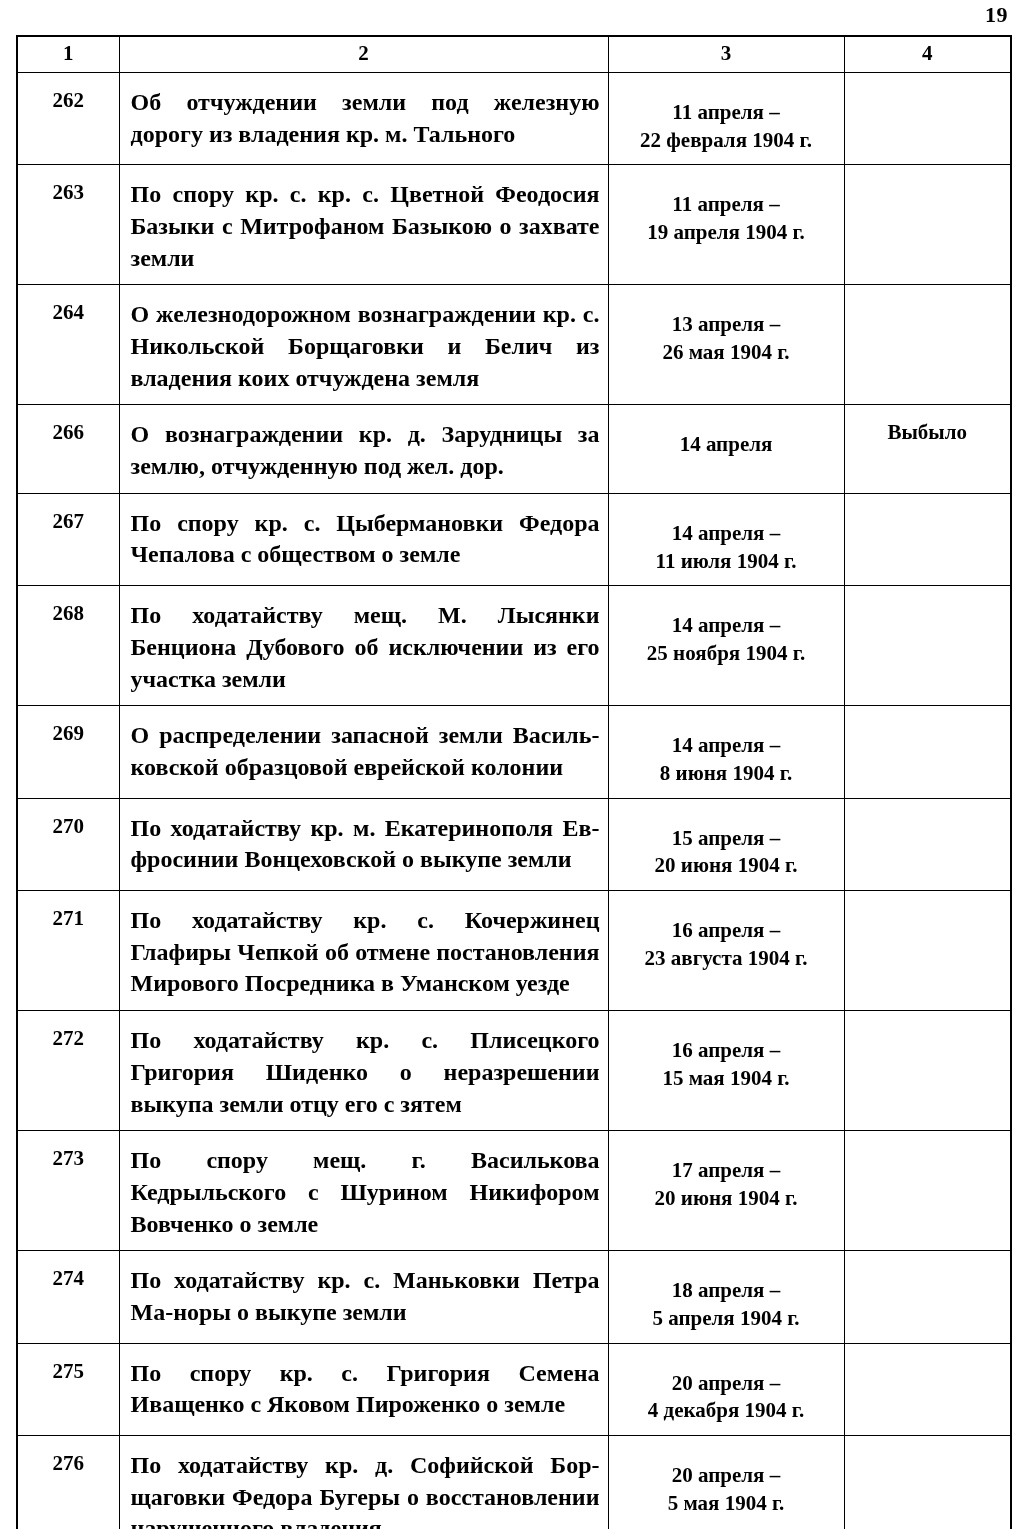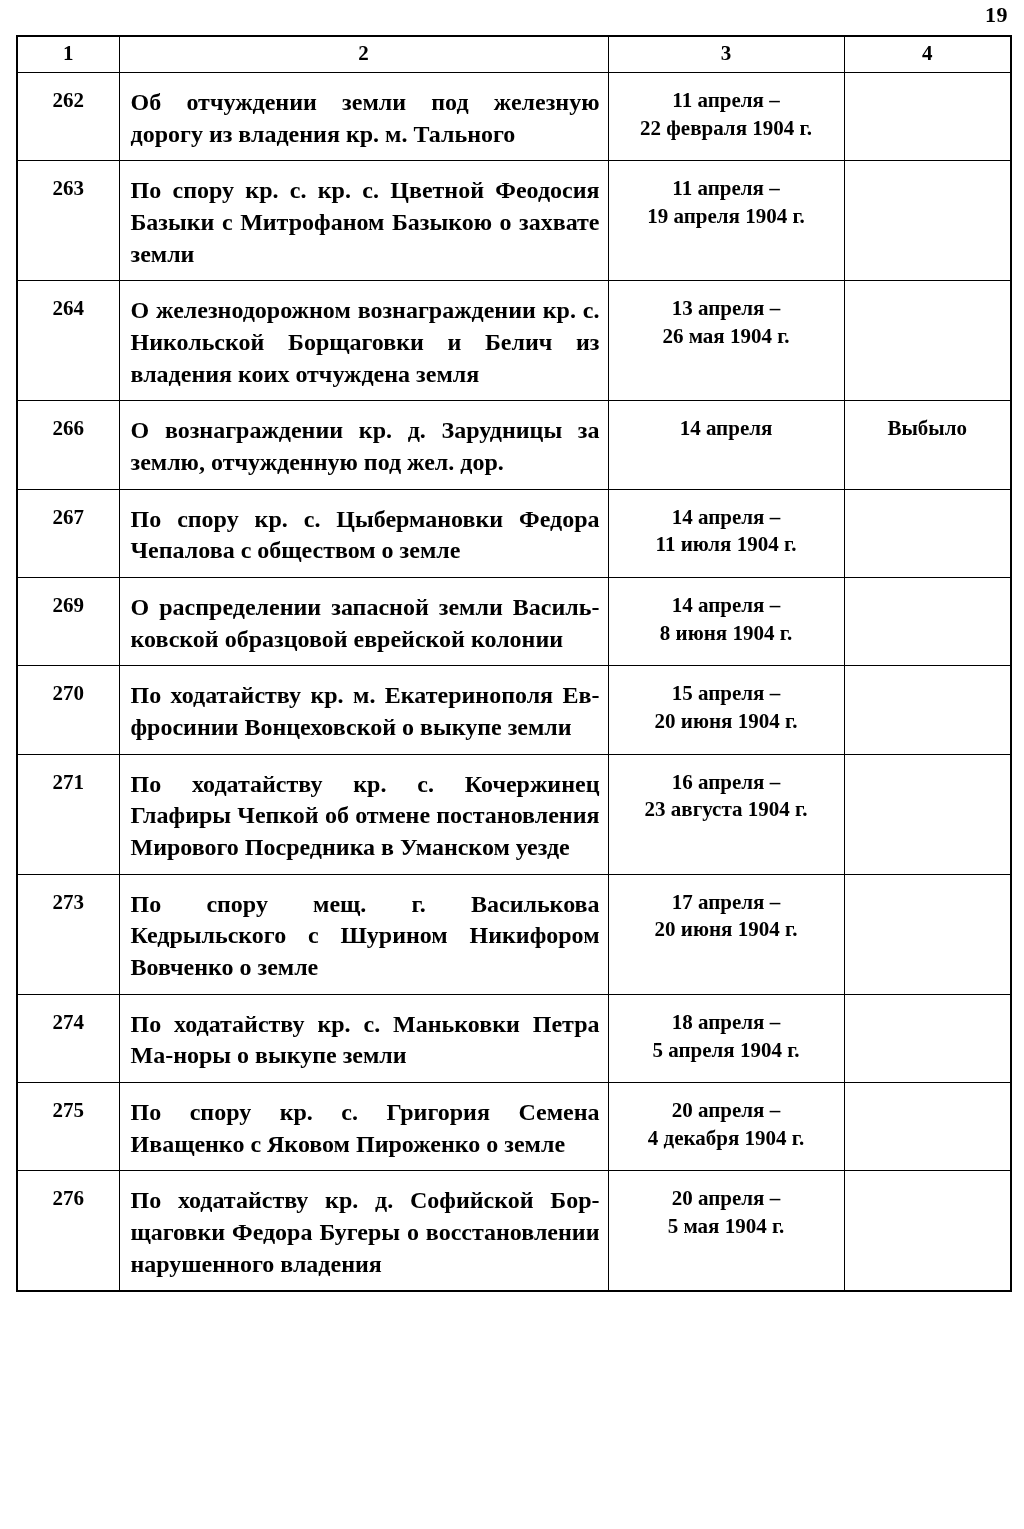--- a/index.html
+++ b/index.html
@@ -97,21 +97,21 @@
     text-align-last: left;
     padding: 14px 8px 10px 11px;
     line-height: 1.32;
     hyphens: manual;
   }
 
   tbody tr td.dates {
     text-align: center;
     font-size: 21px;
     font-weight: 700;
-    padding-top: 14px;
+    padding-top: 26px;
     padding-bottom: 10px;
     line-height: 1.32;
     white-space: pre-line;
   }
 
   tbody tr td.status {
     text-align: center;
     font-size: 21px;
     font-weight: 700;
     padding-top: 14px;
@@ -187,20 +187,27 @@
             <td class="status">Выбыло</td>
           </tr>
           <tr>
             <td class="num">267</td>
             <td class="subject">По спору  кр. с.  Цыбермановки Федора Чепалова  с обществом о земле</td>
             <td class="dates">14 апреля –
 11 июля 1904 г.</td>
             <td class="status"></td>
           </tr>
           <tr>
+            <td class="num">268</td>
+            <td class="subject">По ходатайству мещ. М. Лысянки Бенциона Дубового об исключении из его участка земли</td>
+            <td class="dates">14 апреля –
+25 ноября 1904 г.</td>
+            <td class="status"></td>
+          </tr>
+          <tr>
             <td class="num">269</td>
             <td class="subject">О распределении запасной земли Василь-ковской образцовой еврейской колонии</td>
             <td class="dates">14 апреля –
 8 июня 1904 г.</td>
             <td class="status"></td>
           </tr>
           <tr>
             <td class="num">270</td>
             <td class="subject">По ходатайству кр. м. Екатеринополя Ев-фросинии Вонцеховской о выкупе земли</td>
             <td class="dates">15 апреля –
@@ -208,20 +215,27 @@
             <td class="status"></td>
           </tr>
           <tr>
             <td class="num">271</td>
             <td class="subject">По ходатайству кр. с.  Кочержинец Глафиры Чепкой об отмене постановления Мирового Посредника в Уманском уезде</td>
             <td class="dates">16 апреля –
 23 августа 1904 г.</td>
             <td class="status"></td>
           </tr>
           <tr>
+            <td class="num">272</td>
+            <td class="subject">По ходатайству кр. с.  Плисецкого Григория Шиденко о неразрешении выкупа земли отцу его с зятем</td>
+            <td class="dates">16 апреля –
+15 мая 1904 г.</td>
+            <td class="status"></td>
+          </tr>
+          <tr>
             <td class="num">273</td>
             <td class="subject">По спору мещ. г. Василькова Кедрыльского с Шурином Никифором Вовченко о земле</td>
             <td class="dates">17 апреля –
 20 июня 1904 г.</td>
             <td class="status"></td>
           </tr>
           <tr>
             <td class="num">274</td>
             <td class="subject">По ходатайству кр. с.  Маньковки Петра Ма-норы о выкупе земли</td>
             <td class="dates">18 апреля –

